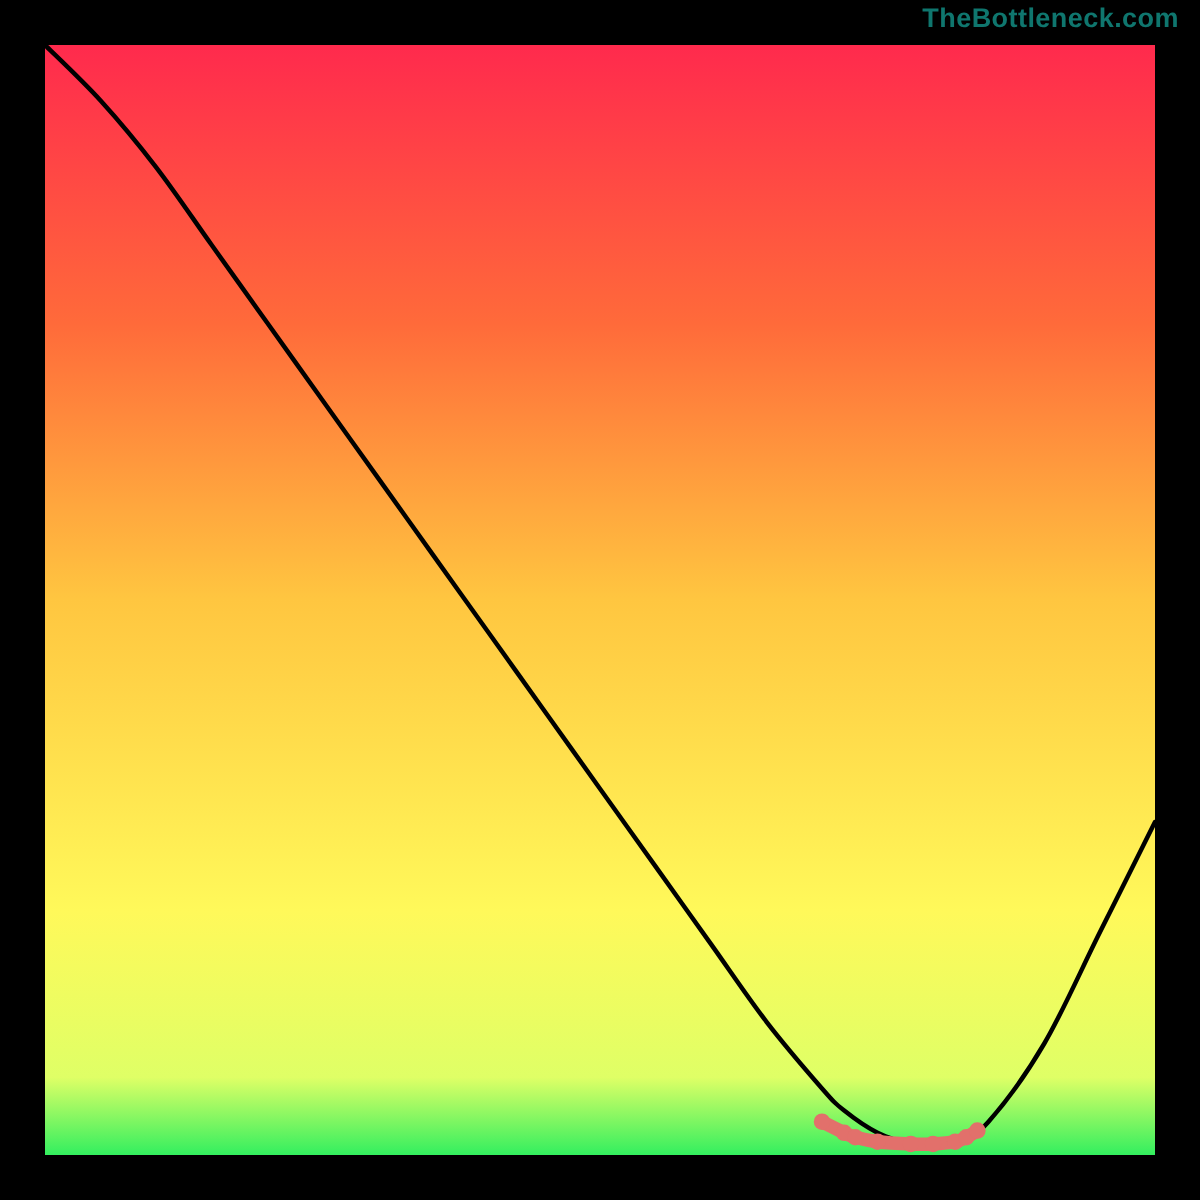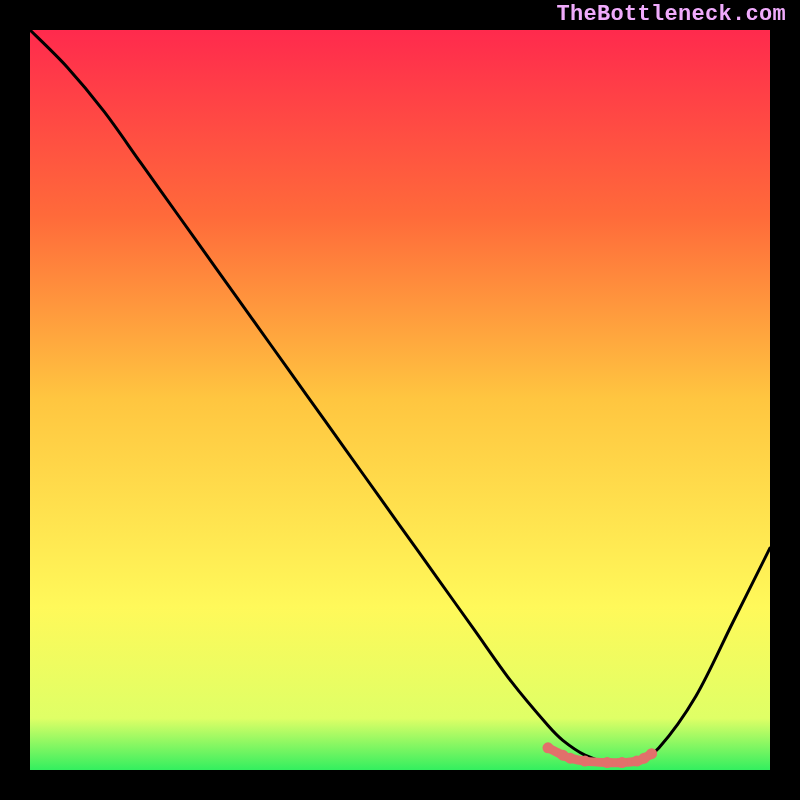--- a/index.html
+++ b/index.html
@@ -14,26 +14,26 @@
   .stage {
     position: relative;
     width: 800px;
     height: 800px;
     background: #000;
   }
   .watermark {
     position: absolute;
     top: 2px;
     right: 14px;
-    color: #f0abfc;
-    font-size: 22px;
+    color: #0f766e;
+    font-size: 18px;
     font-weight: 600;
     letter-spacing: 0.3px;
     user-select: none;
-    font-family: Liberation Mono, monospace;
+    font-family: Liberation Sans, sans-serif;
   }
   .plot-wrap {
     position: absolute;
     left: 30px;
     top: 30px;
     width: 740px;
     height: 740px;
     background: #000;
   }
   svg {

